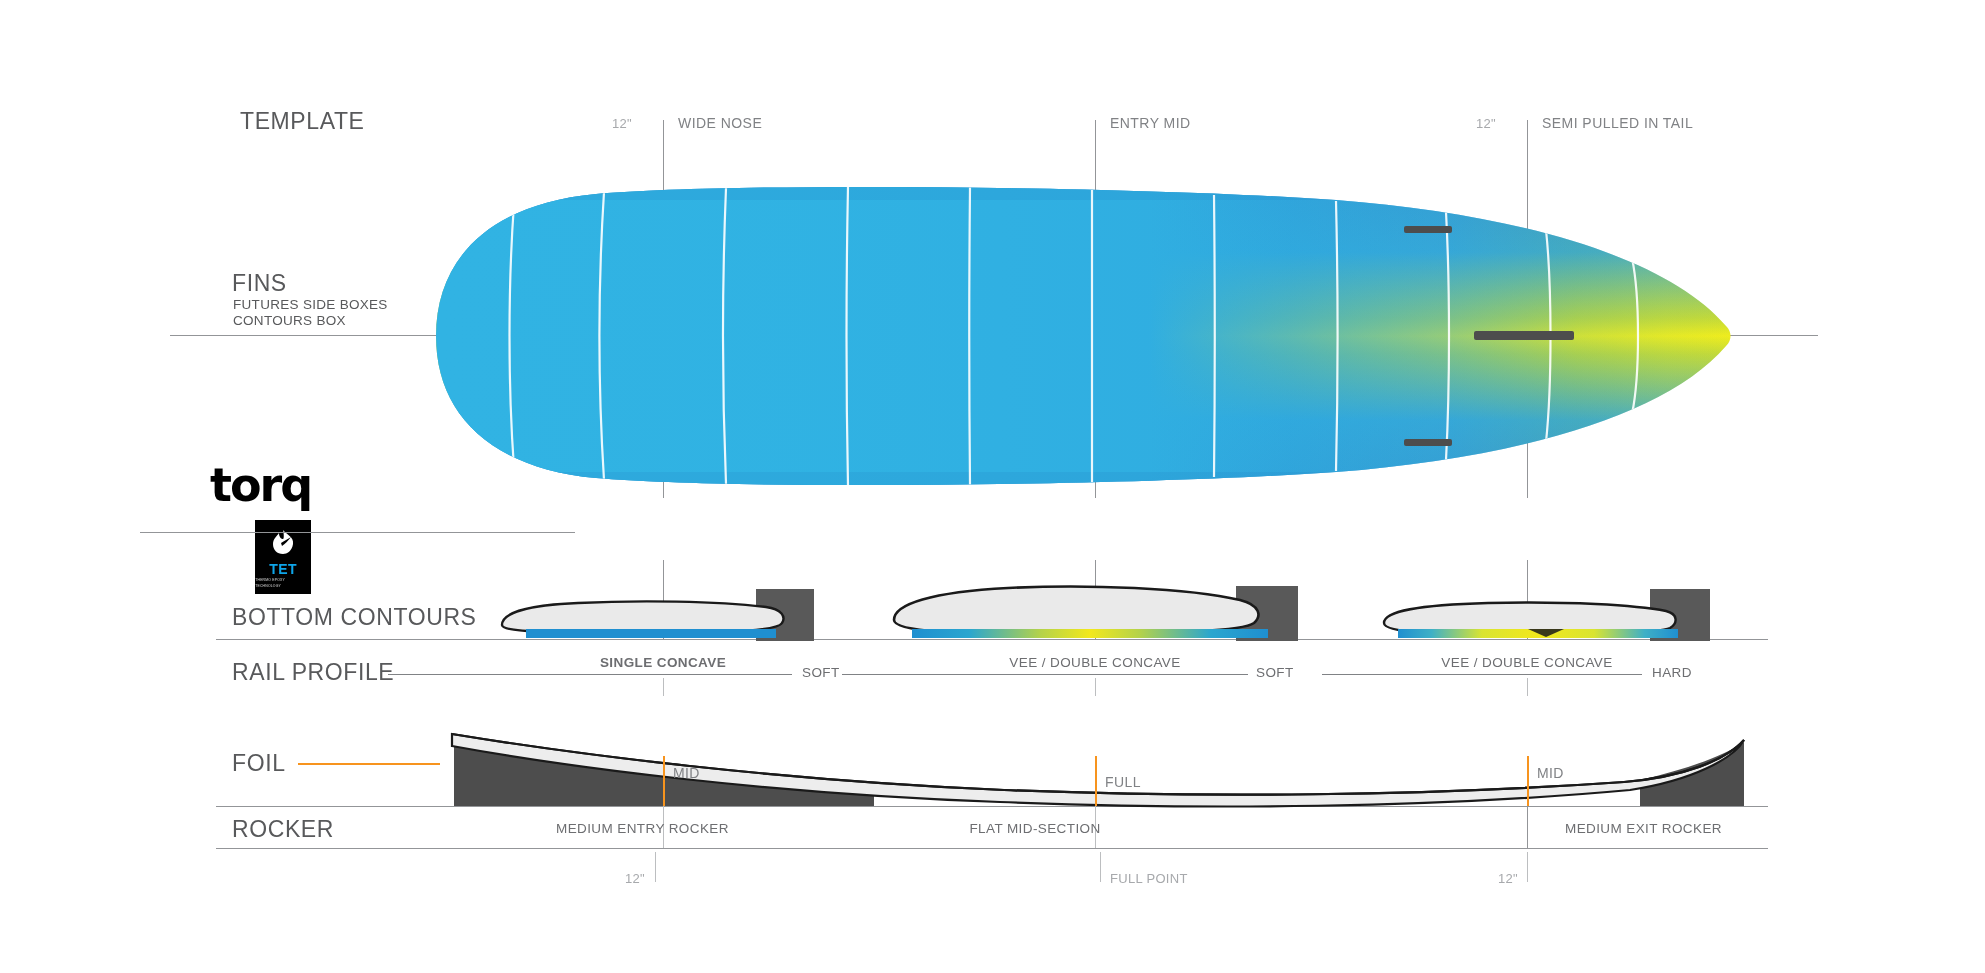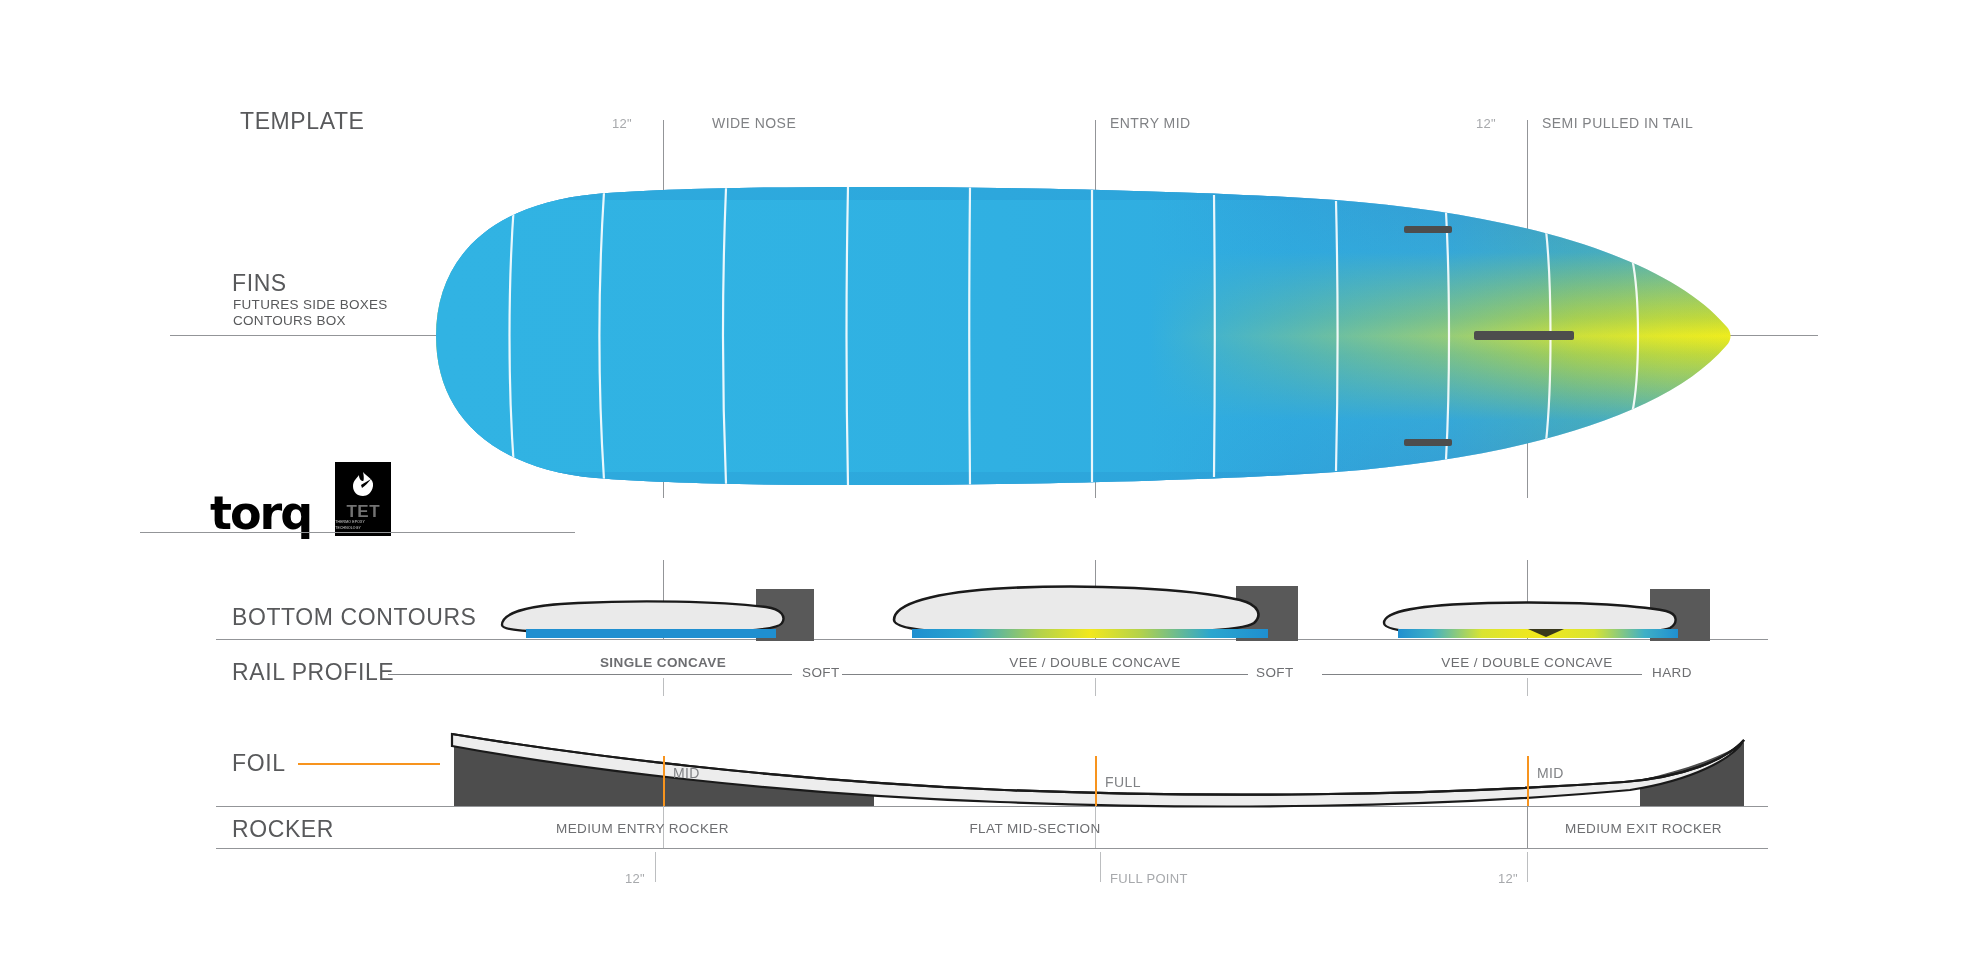--- a/index.html
+++ b/index.html
@@ -63,43 +63,43 @@
 
   
   .hrule { background: #939598; height: 1px; }
   .vrule { background: #939598; width: 1px; }
   .vrule-light { background: #bcbec0; width: 1px; }
   .thin-line { background: #808285; height: 1px; }
   .orange-line { background: #f7941e; height: 2px; }
   .orange-tick { background: #f7941e; width: 2px; }
 
   
-  .logo-row { display: flex; align-items: flex-end; gap: 24px; }
+  .logo-row { display: flex; align-items: flex-end; gap: 12px; flex-direction: column; }
   .torq-word {
     font-family: "DejaVu Sans", sans-serif;
     font-weight: bold;
     font-size: 46px;
     letter-spacing: -2px;
     color: #000;
     line-height: 46px;
   }
   .tet-badge {
     width: 56px; height: 74px;
     background: #000;
     display: flex;
     flex-direction: column;
     align-items: center;
     justify-content: flex-end;
     padding-bottom: 5px;
     box-sizing: border-box;
   }
   .tet-badge .tet-text {
-    color: #737373;
+    color: #0ea5e9;
     font-weight: bold;
-    font-size: 17px;
+    font-size: 14px;
     letter-spacing: 0.5px;
     line-height: 15px;
   }
   .tet-badge .tet-sub {
     color: #fff;
     font-size: 3.4px;
     letter-spacing: 0.2px;
     line-height: 6px;
     opacity: .85;
   }
@@ -127,21 +127,21 @@
 
 <div id="sheet">
 
   <div class="abs section-title" style="left:232px; top:108px;margin-left:8px;">TEMPLATE</div>
 
   <div class="abs vrule" style="left:663px; top:120px; height:378px;"></div>
   <div class="abs vrule" style="left:1095px; top:120px; height:378px;"></div>
   <div class="abs vrule" style="left:1527px; top:120px; height:378px;"></div>
 
   <div class="abs tick-label" style="left:632px; top:116px; transform:translateX(-100%);">12"</div>
-  <div class="abs zone-label" style="left:712px; top:115px;">WIDE NOSE</div>
+  <div class="abs zone-label" style="left:678px; top:115px;">WIDE NOSE</div>
 
   <div class="abs zone-label" style="left:1110px; top:115px;">ENTRY MID</div>
 
   <div class="abs tick-label" style="left:1496px; top:116px; transform:translateX(-100%);">12"</div>
   <div class="abs zone-label" style="left:1542px; top:115px;">SEMI PULLED IN TAIL</div>
 
   <div class="abs section-title" style="left:232px; top:270px;">FINS</div>
   <div class="abs section-sub" style="left:233px; top:297px;">FUTURES SIDE BOXES</div>
   <div class="abs section-sub" style="left:233px; top:313px;">CONTOURS BOX</div>
 

